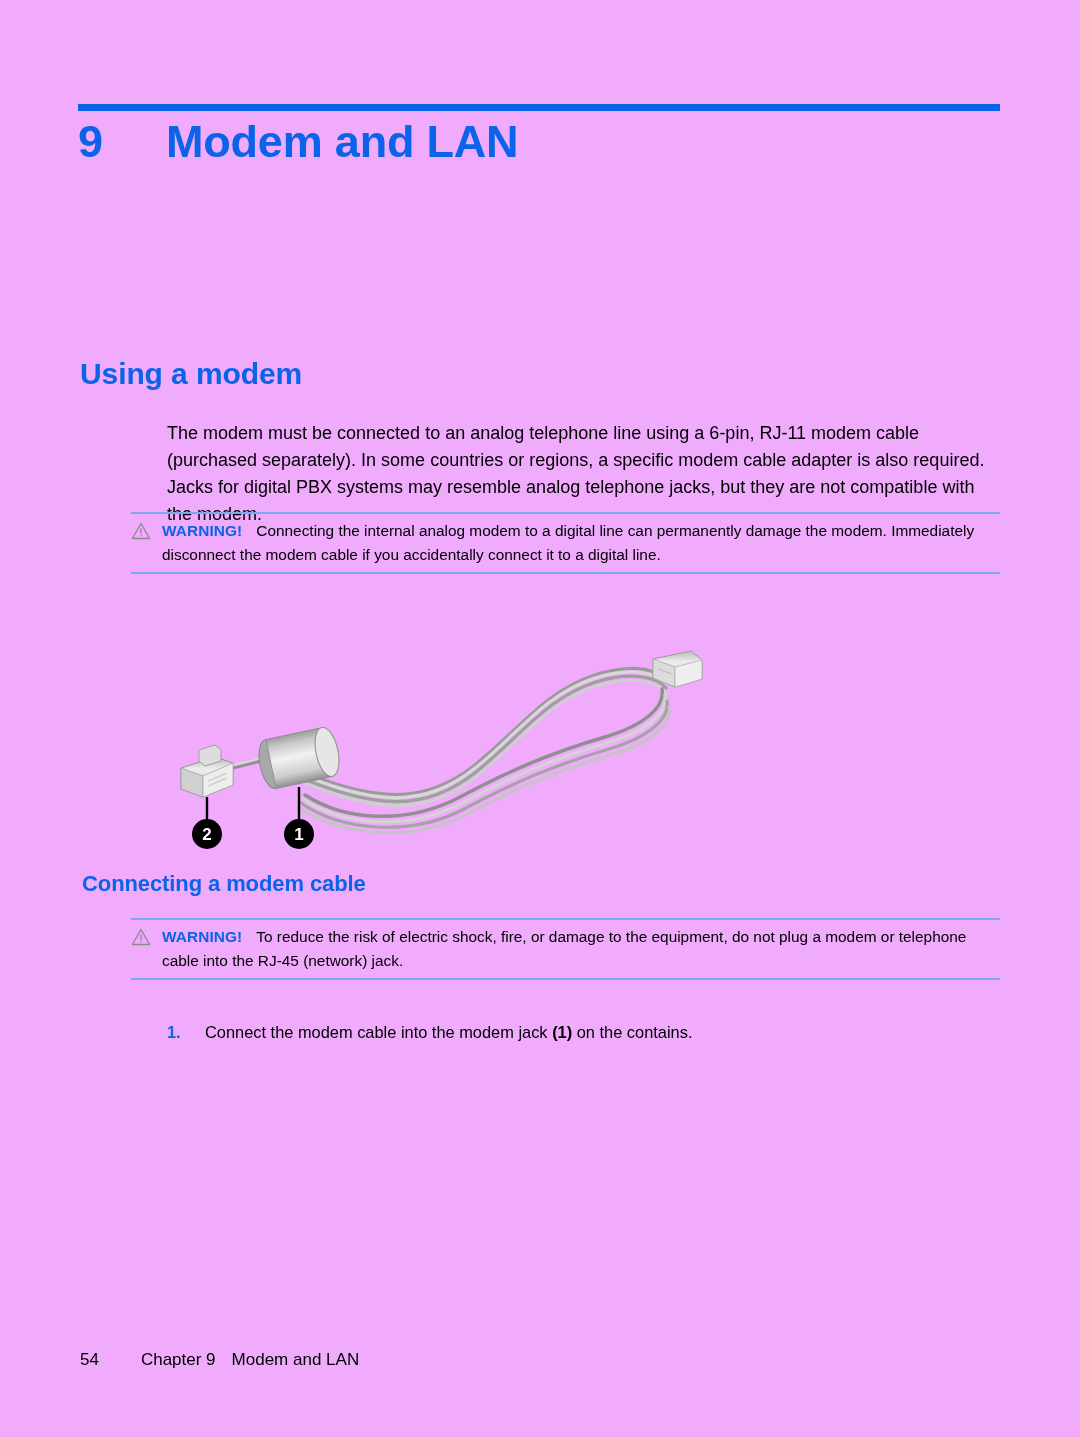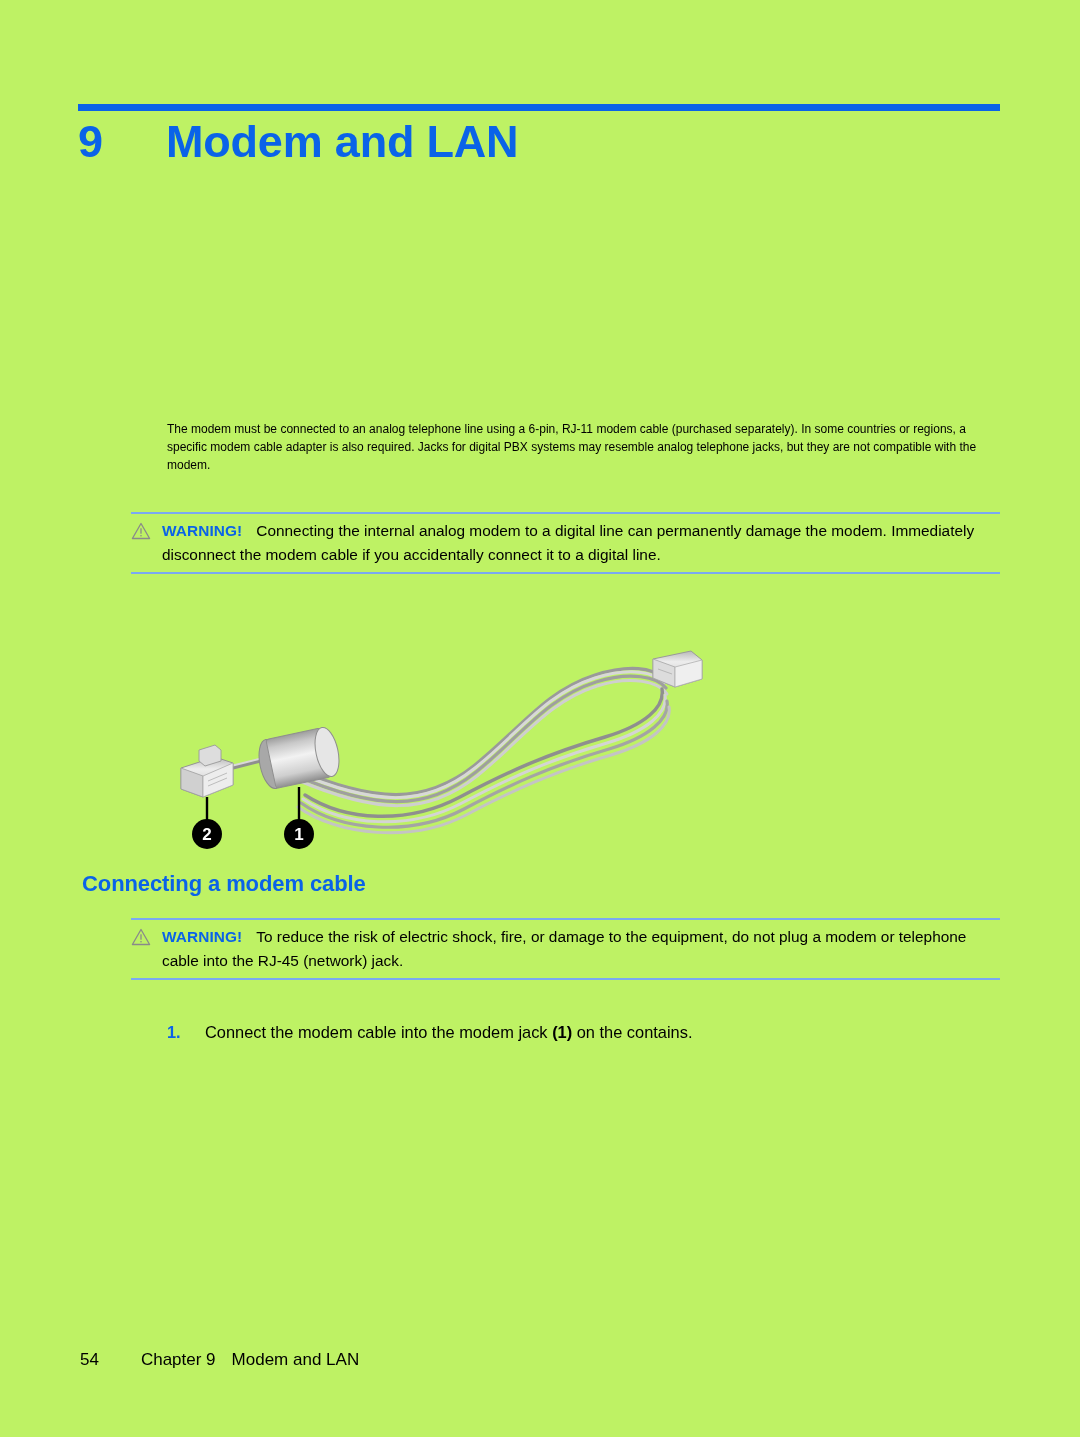--- a/index.html
+++ b/index.html
@@ -9,21 +9,21 @@
     background: #ffffff;
   }
   body {
     font-family: "Liberation Sans", sans-serif;
     color: #000000;
   }
   .page {
     position: relative;
     width: 1080px;
     height: 1437px;
-    background: #bef264;
+    background: #f0abfc;
     overflow: hidden;
   }
 
   
   .chapter-rule {
     position: absolute;
     left: 78px;
     top: 104px;
     width: 922px;
     height: 7px;
@@ -63,22 +63,22 @@
     font-weight: bold;
     color: #0a63e8;
     letter-spacing: -0.1px;
   }
 
   
   .body-text {
     position: absolute;
     left: 167px;
     width: 832px;
-    font-size: 12px;
-    line-height: 18px;
+    font-size: 18px;
+    line-height: 27px;
     color: #000000;
     text-align: left;
   }
   .body-text b { font-weight: bold; }
 
   .para-1 { top: 420px; }
   .para-2 { top: 581px; }
   .para-3 { top: 979px; }
 
   
@@ -172,20 +172,21 @@
 </head>
 <body>
 
 <div class="page">
 
   <div class="chapter-rule"></div>
   <div class="chapter-title">
     <span class="chapter-num">9</span><span>Modem and LAN</span>
   </div>
 
+  <div class="h1">Using a modem</div>
 
   <div class="body-text para-1">The modem must be connected to an analog telephone line using a 6-pin, RJ-11 modem cable (purchased separately). In some countries or regions, a specific modem cable adapter is also required. Jacks for digital PBX systems may resemble analog telephone jacks, but they are not compatible with the modem.</div>
 
   <div class="warning warning-1">
     <div class="rule rule-top"></div>
     <div class="wbody">
       <span class="warning-icon">
         <svg width="20" height="18" viewBox="0 0 20 18">
           <path d="M10 1.5 L18.6 16.5 L1.4 16.5 Z" fill="none" stroke="#8a8a8a" stroke-width="1.3" stroke-linejoin="round"></path>
           <rect x="9.35" y="6.3" width="1.3" height="5.4" fill="#8a8a8a"></rect>

